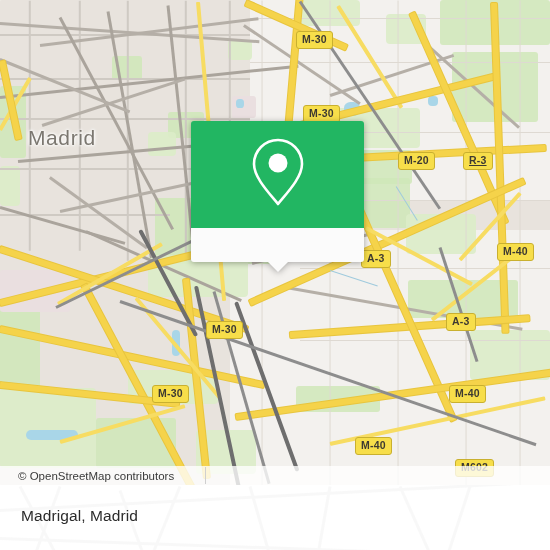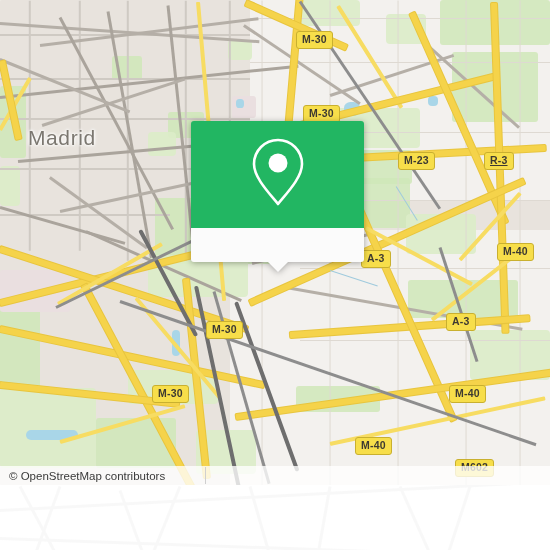--- a/index.html
+++ b/index.html
@@ -87,21 +87,21 @@
     border-top:11px solid #fbfbfb;
   }
 
   
   #attrib{
     position:absolute;left:0;top:466px;width:550px;height:19px;
     background:rgba(255,255,255,.78);
     display:flex;align-items:center;
   }
   #attrib span{
-    font-size:11.5px;color:#3a3a3a;padding-left:9px;
+    font-size:11.5px;color:#3a3a3a;padding-left:18px;
     font-family:"Liberation Sans", sans-serif;
   }
   #attrib .divider{
     position:absolute;left:205px;top:1px;width:1px;height:17px;background:#cfcfcf;
   }
 
   
   #footer{
     position:absolute;left:0;top:485px;width:550px;height:65px;
     background:#ffffff;overflow:hidden;
@@ -242,22 +242,22 @@
     <div class="road rail" style="left:56px;top:306px;width:180px;transform:rotate(-26deg);"></div>
     <div class="road rail" style="left:440px;top:246px;width:120px;transform:rotate(72deg);"></div>
 
     <div class="road stream" style="left:396px;top:186px;width:40px;transform:rotate(58deg);"></div>
     <div class="road stream" style="left:330px;top:270px;width:50px;transform:rotate(18deg);"></div>
 
     <div class="city-label" style="left:28px;top:126px;">Madrid</div>
 
     <div class="shield" style="left:296px;top:31px;">M-30</div>
     <div class="shield" style="left:303px;top:105px;">M-30</div>
-    <div class="shield" style="left:398px;top:152px;">M-23</div>
-    <div class="shield" style="left:484px;top:152px;text-decoration:underline;">R-3</div>
+    <div class="shield" style="left:398px;top:152px;">M-20</div>
+    <div class="shield" style="left:463px;top:152px;text-decoration:underline;">R-3</div>
     <div class="shield" style="left:361px;top:250px;">A-3</div>
     <div class="shield" style="left:497px;top:243px;">M-40</div>
     <div class="shield" style="left:446px;top:313px;">A-3</div>
     <div class="shield" style="left:206px;top:321px;">M-30</div>
     <div class="shield" style="left:152px;top:385px;">M-30</div>
     <div class="shield" style="left:449px;top:385px;">M-40</div>
     <div class="shield" style="left:355px;top:437px;">M-40</div>
     <div class="shield" style="left:455px;top:459px;">M602</div>
 
     <div id="popup">
@@ -287,16 +287,17 @@
       <div class="gline" style="left:120px;top:4px;width:110px;height:3px;transform:rotate(70deg);"></div>
       <div class="gline" style="left:180px;top:0;width:90px;height:3px;transform:rotate(112deg);"></div>
       <div class="gline" style="left:0;top:24px;width:550px;height:3px;transform:rotate(-3deg);"></div>
       <div class="gline" style="left:250px;top:0;width:90px;height:3px;transform:rotate(74deg);"></div>
       <div class="gline" style="left:330px;top:0;width:110px;height:3px;transform:rotate(100deg);"></div>
       <div class="gline" style="left:400px;top:0;width:90px;height:3px;transform:rotate(66deg);"></div>
       <div class="gline" style="left:470px;top:0;width:90px;height:3px;transform:rotate(108deg);"></div>
       <div class="gline" style="left:0;top:52px;width:550px;height:3px;transform:rotate(2deg);"></div>
     </div>
 
+    <div id="place-name">Madrigal, Madrid</div>
 
   </div>
 
 </div>
 
 </body></html>

